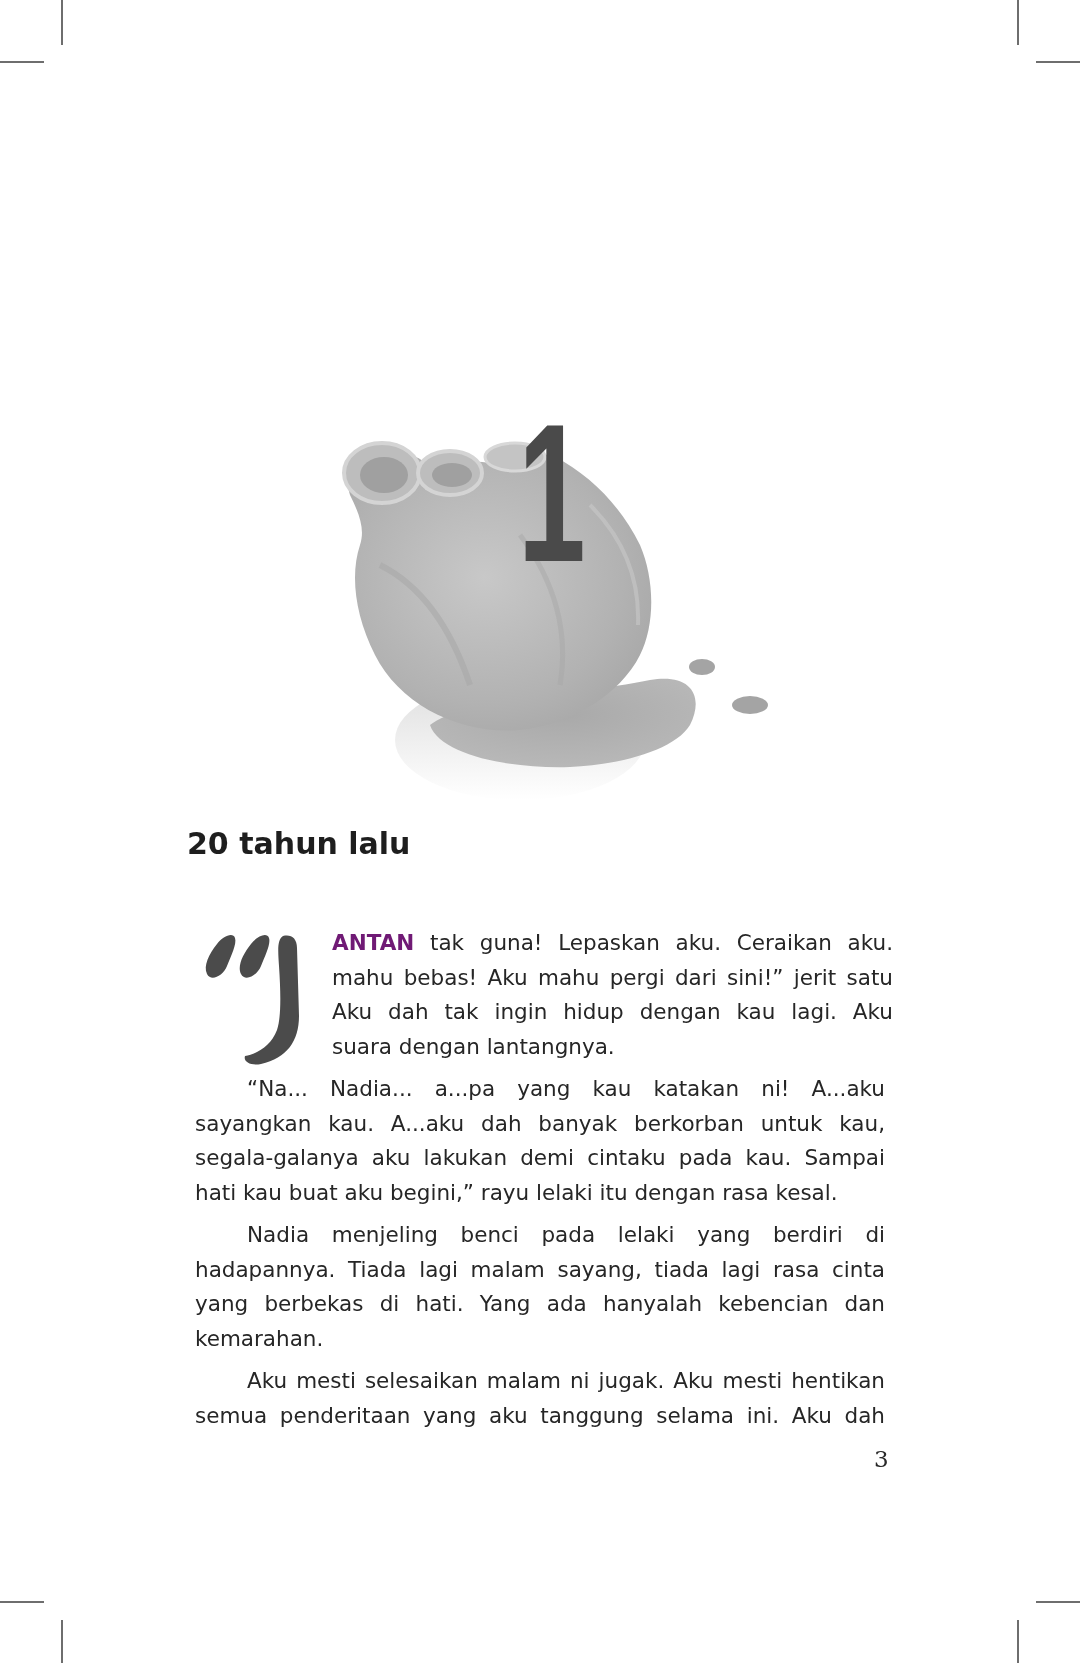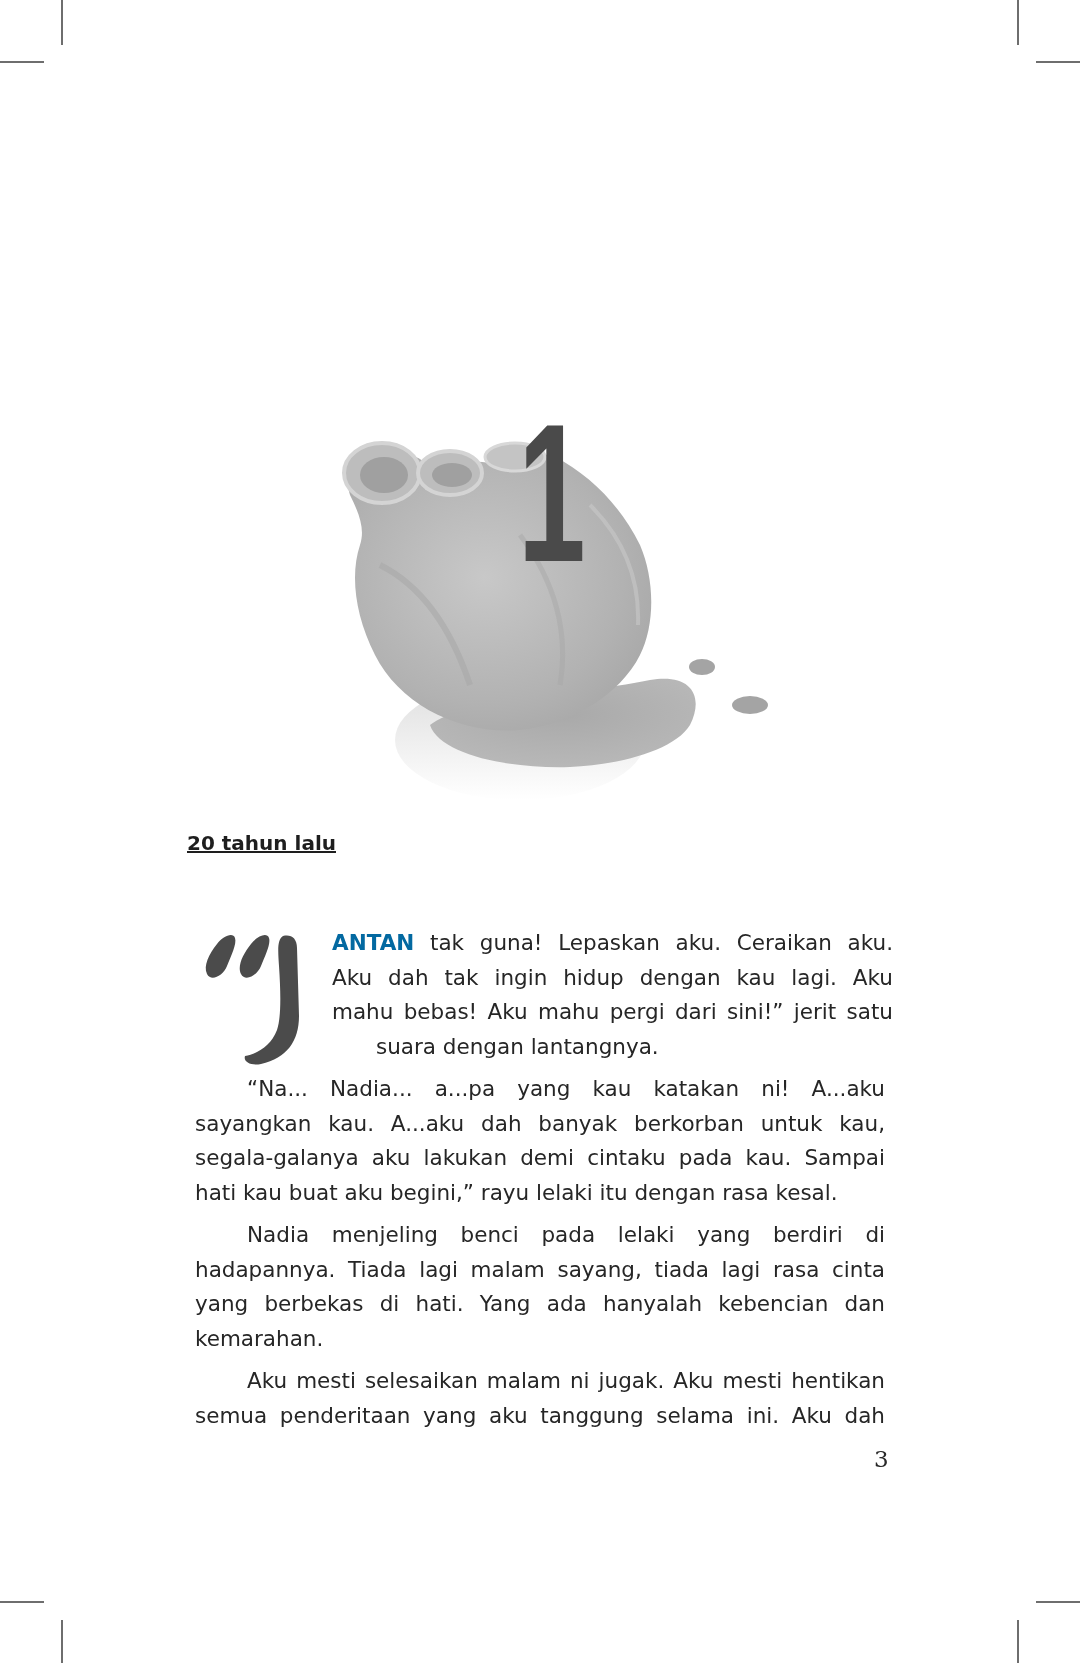--- a/index.html
+++ b/index.html
@@ -43,24 +43,23 @@
       letter-spacing: -4px;
     }
 
     
     .scene-heading {
       position: absolute;
       left: 187px;
       top: 826px;
       font-family: "DejaVu Sans", sans-serif;
       font-weight: bold;
-      font-size: 20px;
+      font-size: 30px;
       line-height: 35px;
       color: #1e1e1e;
-      text-decoration: underline;
     }
     .scene-heading div { white-space: nowrap; }
 
     
     .body-text {
       position: absolute;
       left: 187px;
       top: 926px;
       width: 706px;
       font-family: "DejaVu Sans", sans-serif;
@@ -79,28 +78,28 @@
       left: 12px;
       top: 0;
       width: 110px;
       height: 140px;
     }
     .drop-cap-text {
       margin-left: 145px;
       text-align: justify;
       text-align-last: left;
     }
-    .drop-cap-text .lead { font-weight: bold; color: #0369a1; }
+    .drop-cap-text .lead { font-weight: bold; color: #701a75; }
     .para {
       text-indent: 52px;
       margin: 8px;
     }
     .para.last-open { text-align-last: justify; }
     .drop-cap-text .line-just { display: block; text-align: justify; text-align-last: justify; }
-    .drop-cap-text .line-left { display: block; text-align: right; margin-left: 44px; }
+    .drop-cap-text .line-left { display: block; text-align: right; }
 
     .page-number {
       position: absolute;
       left: 874px;
       top: 1446px;
       font-family: "DejaVu Serif", serif;
       font-size: 23px;
       color: #2a2a2a;
     }
   </style>
@@ -166,22 +165,22 @@
     <svg class="drop-cap" viewBox="0 0 110 140">
 
       <path d="M8 48 C 4 40, 10 28, 18 18 C 24 10, 34 6, 36 12 C 38 18, 32 30, 28 40 C 24 50, 12 56, 8 48 Z" fill="#4b4b4b"></path>
       <path d="M42 48 C 38 40, 44 28, 52 18 C 58 10, 68 6, 70 12 C 72 18, 66 30, 62 40 C 58 50, 46 56, 42 48 Z" fill="#4b4b4b"></path>
 
       <path d="M84 10 C 92 8, 98 12, 98 22 L 100 90 C 100 115, 88 132, 62 138 C 52 140, 44 136, 46 130 C 58 128, 72 120, 78 104 C 82 92, 82 70, 80 40 C 79 24, 78 14, 84 10 Z" fill="#4b4b4b"></path>
     </svg>
 
     <div class="drop-cap-text">
       <span class="line-just"><span class="lead">ANTAN</span><span> tak guna! Lepaskan aku. Ceraikan aku.</span></span>
+      <span class="line-just">mahu bebas! Aku mahu pergi dari sini!” jerit satu</span>
       <span class="line-just">Aku dah tak ingin hidup dengan kau lagi. Aku</span>
-      <span class="line-just">mahu bebas! Aku mahu pergi dari sini!” jerit satu</span>
       <span class="line-left">suara dengan lantangnya.</span>
     </div>
   </div>
   <p class="para">“Na... Nadia... a...pa yang kau katakan ni! A...aku sayangkan kau. A...aku dah banyak berkorban untuk kau, segala-galanya aku lakukan demi cintaku pada kau. Sampai hati kau buat aku begini,” rayu lelaki itu dengan rasa kesal.</p>
   <p class="para">Nadia menjeling benci pada lelaki yang berdiri di hadapannya. Tiada lagi malam sayang, tiada lagi rasa cinta yang berbekas di hati. Yang ada hanyalah kebencian dan kemarahan.</p>
   <p class="para last-open">Aku mesti selesaikan malam ni jugak. Aku mesti hentikan semua penderitaan yang aku tanggung selama ini. Aku dah</p>
 </div>
 
 <div class="page-number">3</div>
 

